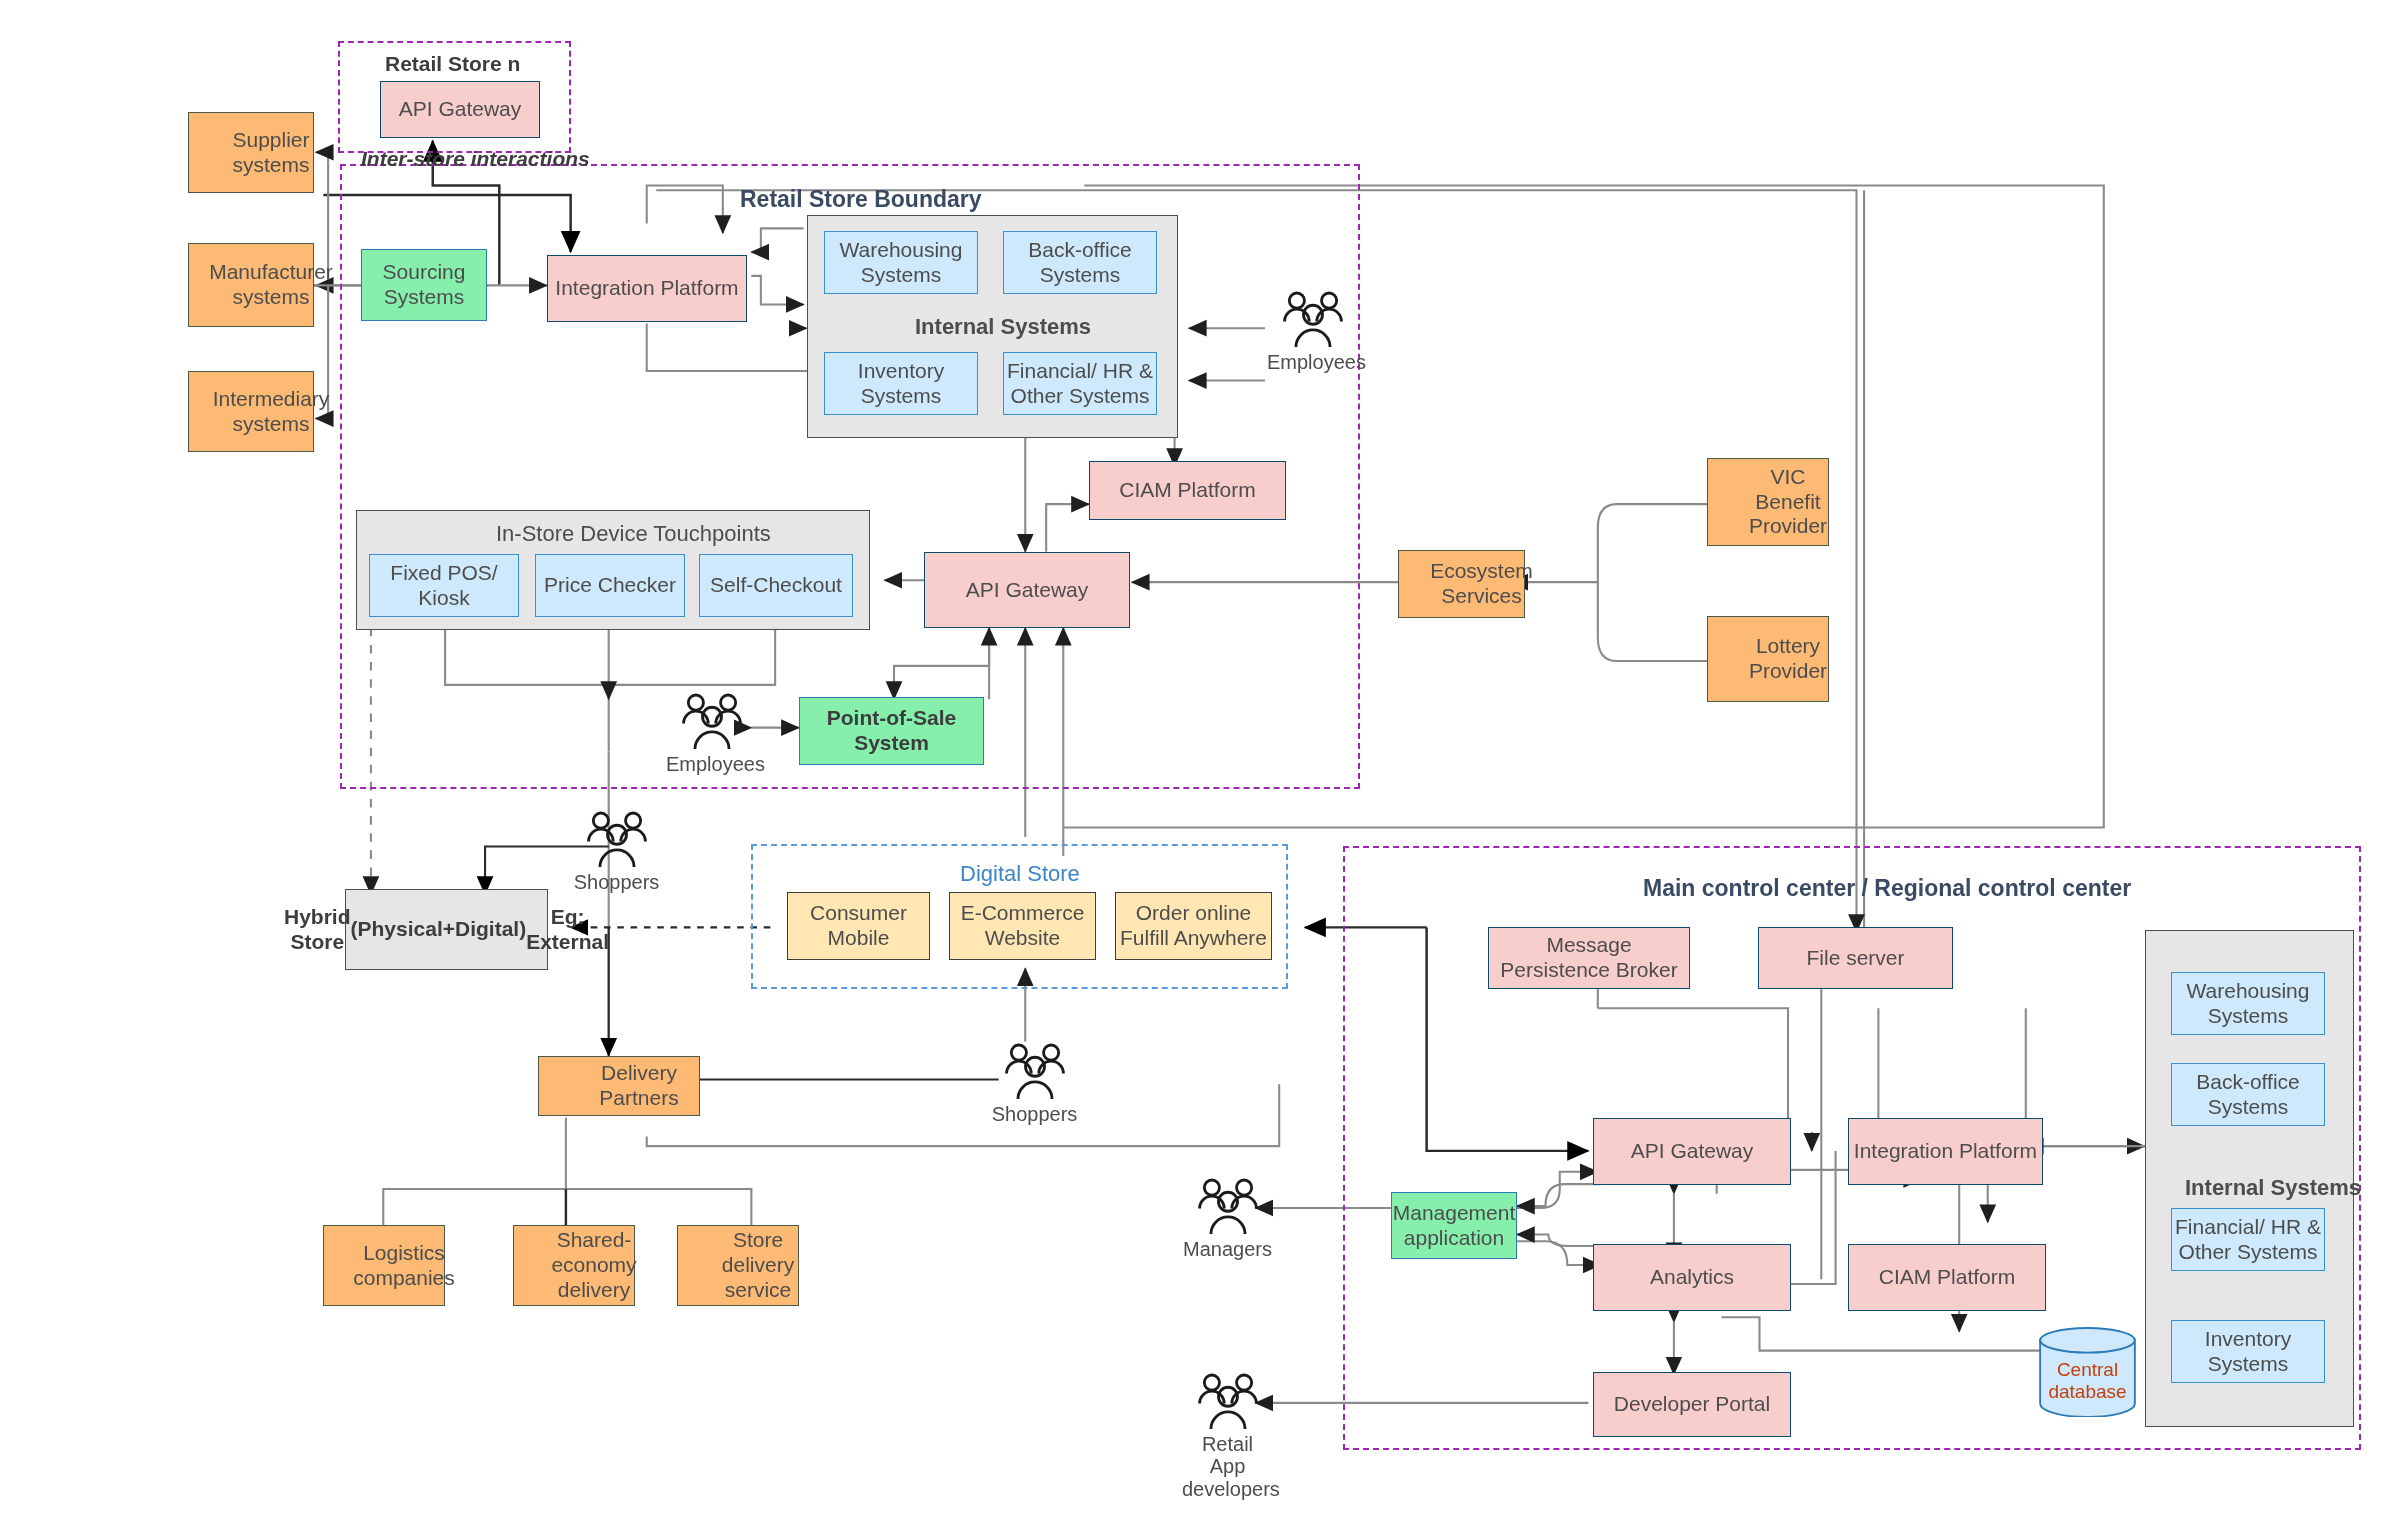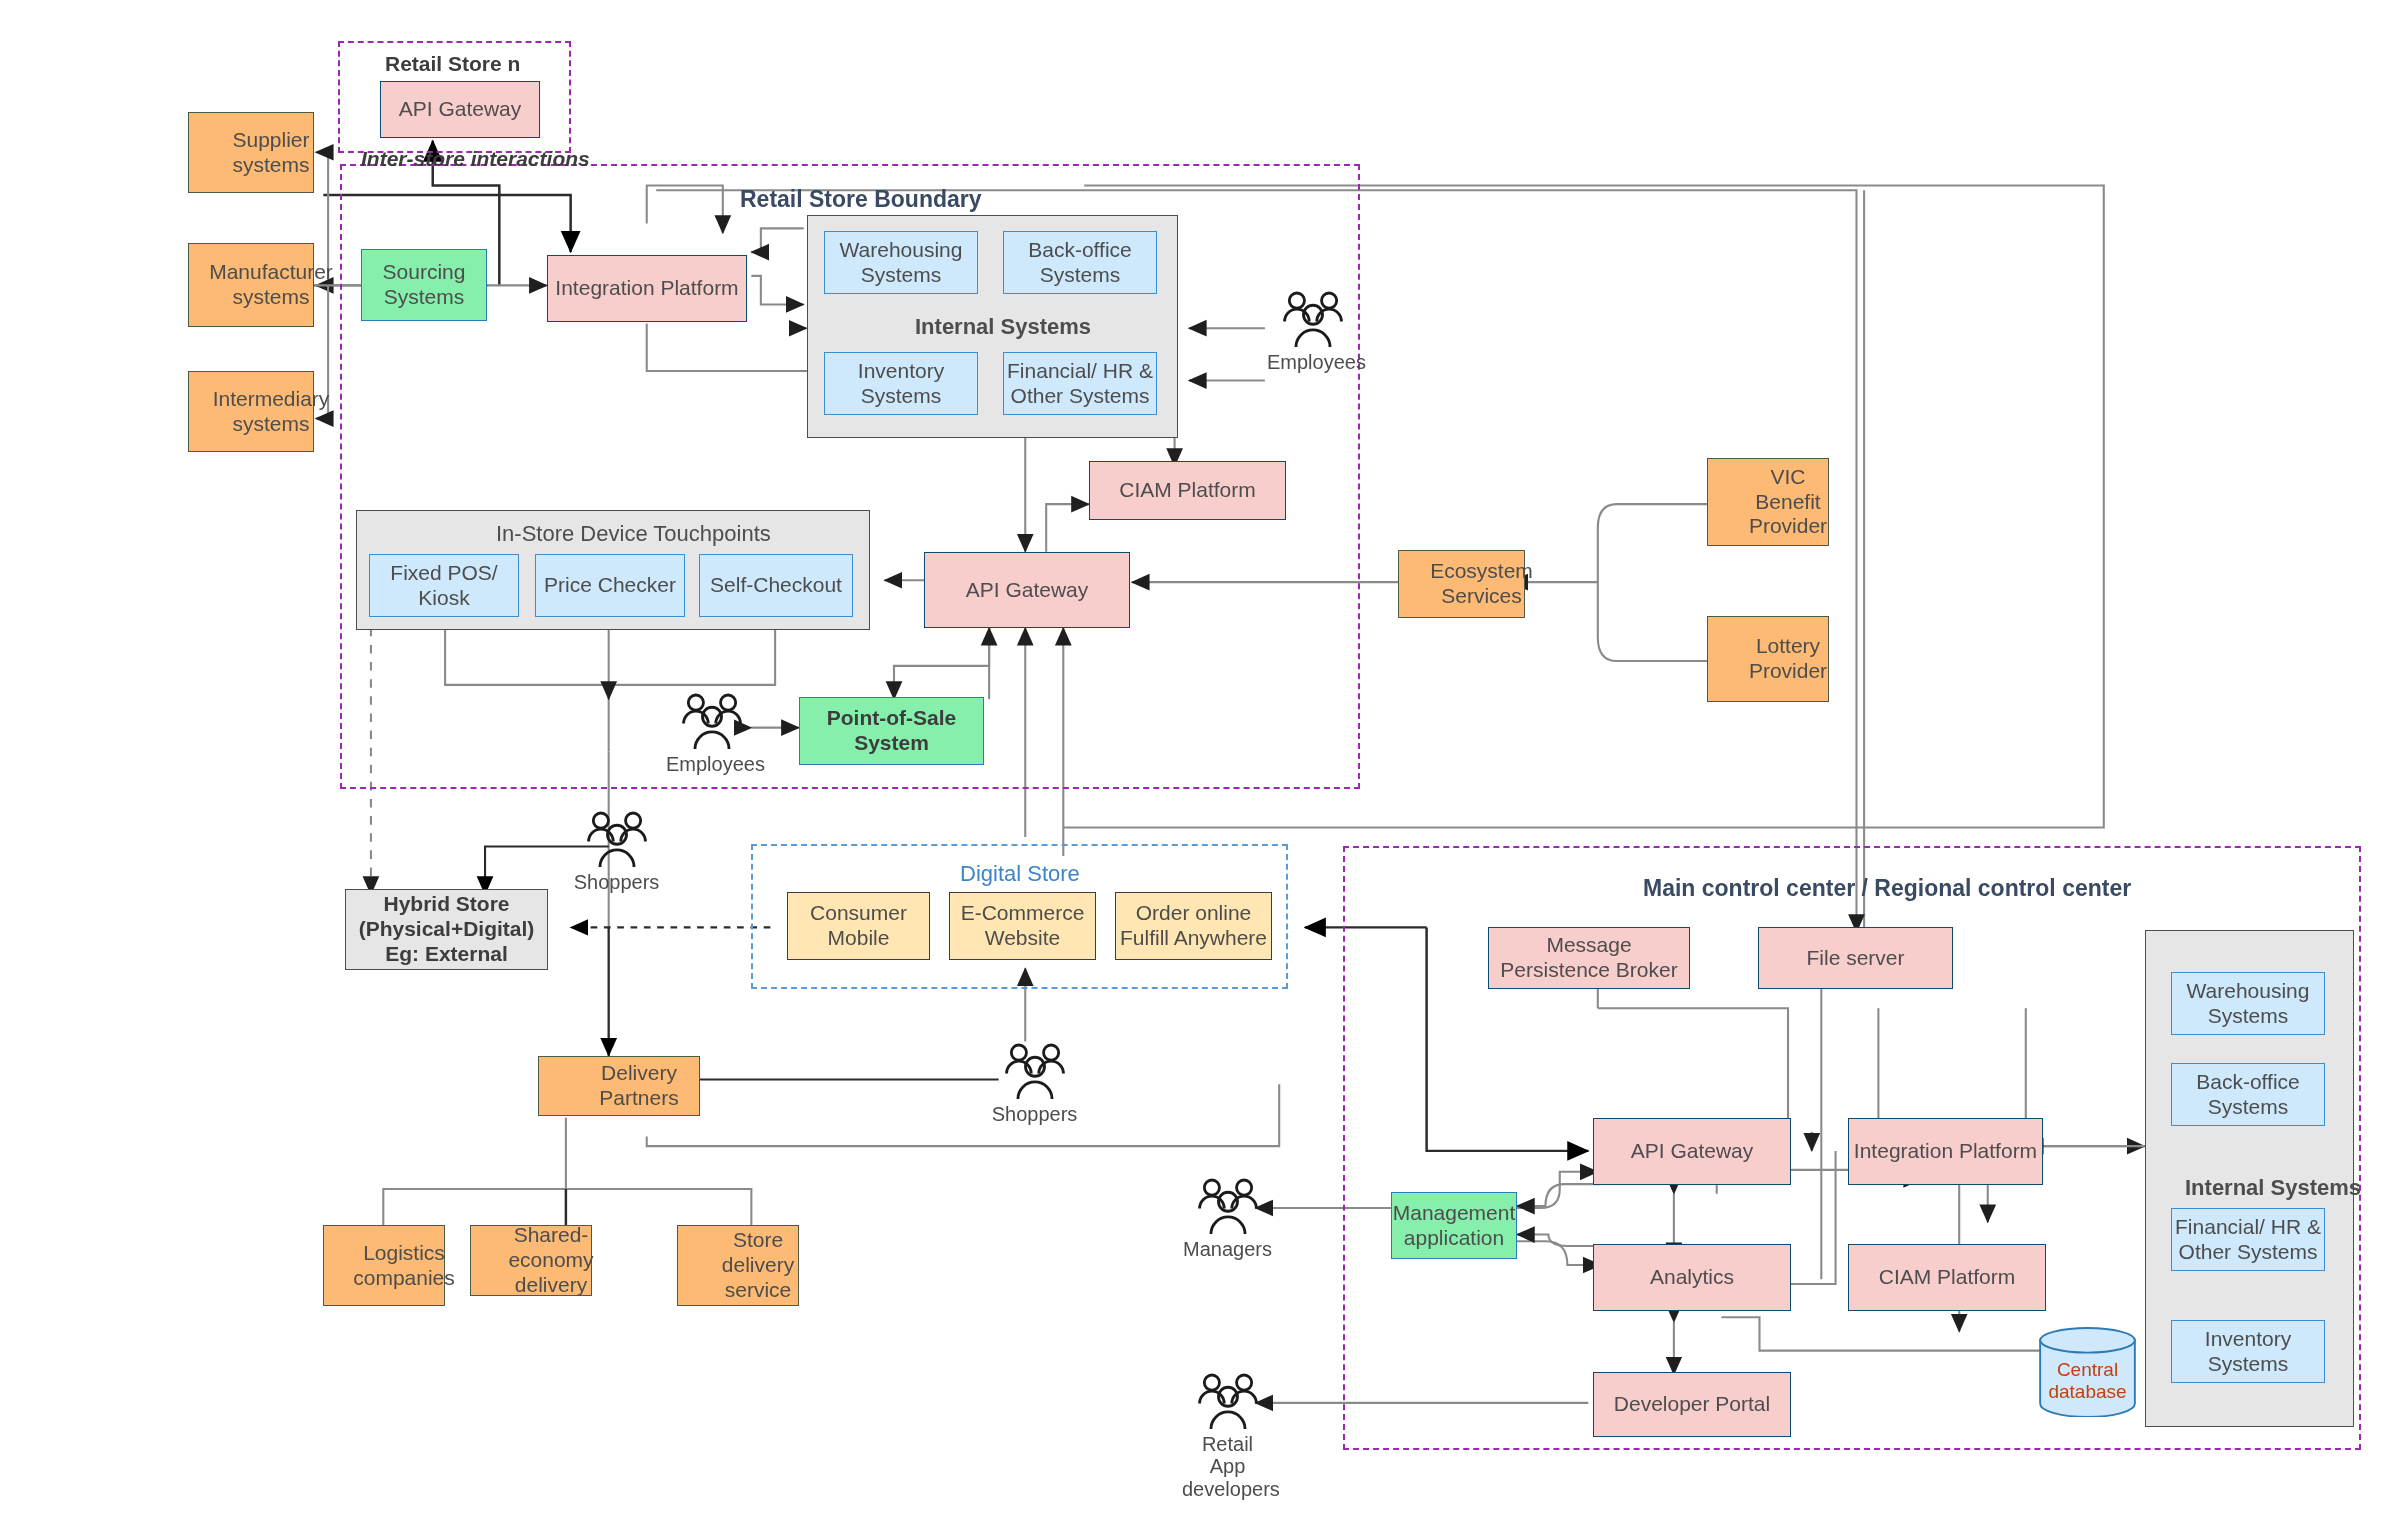--- a/index.html
+++ b/index.html
@@ -218,33 +218,33 @@
   <div class="node retail2" style="left:699px;top:554px;width:154px;height:63px;">Self-Checkout</div>
 
   <div class="node tech" style="left:924px;top:552px;width:206px;height:76px;">API Gateway</div>
 
   <div class="node retail" style="left:799px;top:697px;width:185px;height:68px;font-weight:bold;color:#3d3d3d;">Point-of-Sale System</div>
 
   <div class="node ext" style="left:1398px;top:550px;width:127px;height:68px;">Ecosystem Services</div>
   <div class="node ext" style="left:1707px;top:458px;width:122px;height:88px;">VIC Benefit Provider</div>
   <div class="node ext" style="left:1707px;top:616px;width:122px;height:86px;">Lottery Provider</div>
 
-  <div class="node hybrid" style="left:345px;top:889px;width:203px;height:81px;flex-direction:column;font-size:21px;">
+  <div class="node hybrid" style="left:345px;top:889px;width:203px;height:81px;flex-direction:row;font-size:21px;">
     <span>Hybrid Store</span>
     <span>(Physical+Digital)</span>
     <span>Eg: External</span>
   </div>
 
   <div class="node digital" style="left:787px;top:892px;width:143px;height:68px;">Consumer Mobile</div>
   <div class="node digital" style="left:949px;top:892px;width:147px;height:68px;">E-Commerce Website</div>
   <div class="node digital" style="left:1115px;top:892px;width:157px;height:68px;">Order online Fulfill Anywhere</div>
 
   <div class="node ext" style="left:538px;top:1056px;width:162px;height:60px;">Delivery Partners</div>
   <div class="node ext" style="left:323px;top:1225px;width:122px;height:81px;">Logistics companies</div>
-  <div class="node ext" style="left:470px;top:1225px;width:122px;height:71px;">Shared-economy delivery</div>
+  <div class="node ext" style="left:513px;top:1225px;width:122px;height:81px;">Shared-economy delivery</div>
   <div class="node ext" style="left:677px;top:1225px;width:122px;height:81px;">Store delivery service</div>
 
   <div class="node tech" style="left:1488px;top:927px;width:202px;height:62px;">Message Persistence Broker</div>
   <div class="node tech" style="left:1758px;top:927px;width:195px;height:62px;">File server</div>
   <div class="node tech" style="left:1593px;top:1118px;width:198px;height:67px;">API Gateway</div>
   <div class="node tech" style="left:1848px;top:1118px;width:195px;height:67px;">Integration Platform</div>
   <div class="node retail" style="left:1391px;top:1192px;width:126px;height:67px;">Management application</div>
   <div class="node tech" style="left:1593px;top:1244px;width:198px;height:67px;">Analytics</div>
   <div class="node tech" style="left:1848px;top:1244px;width:198px;height:67px;">CIAM Platform</div>
   <div class="node tech" style="left:1593px;top:1372px;width:198px;height:65px;">Developer Portal</div>

